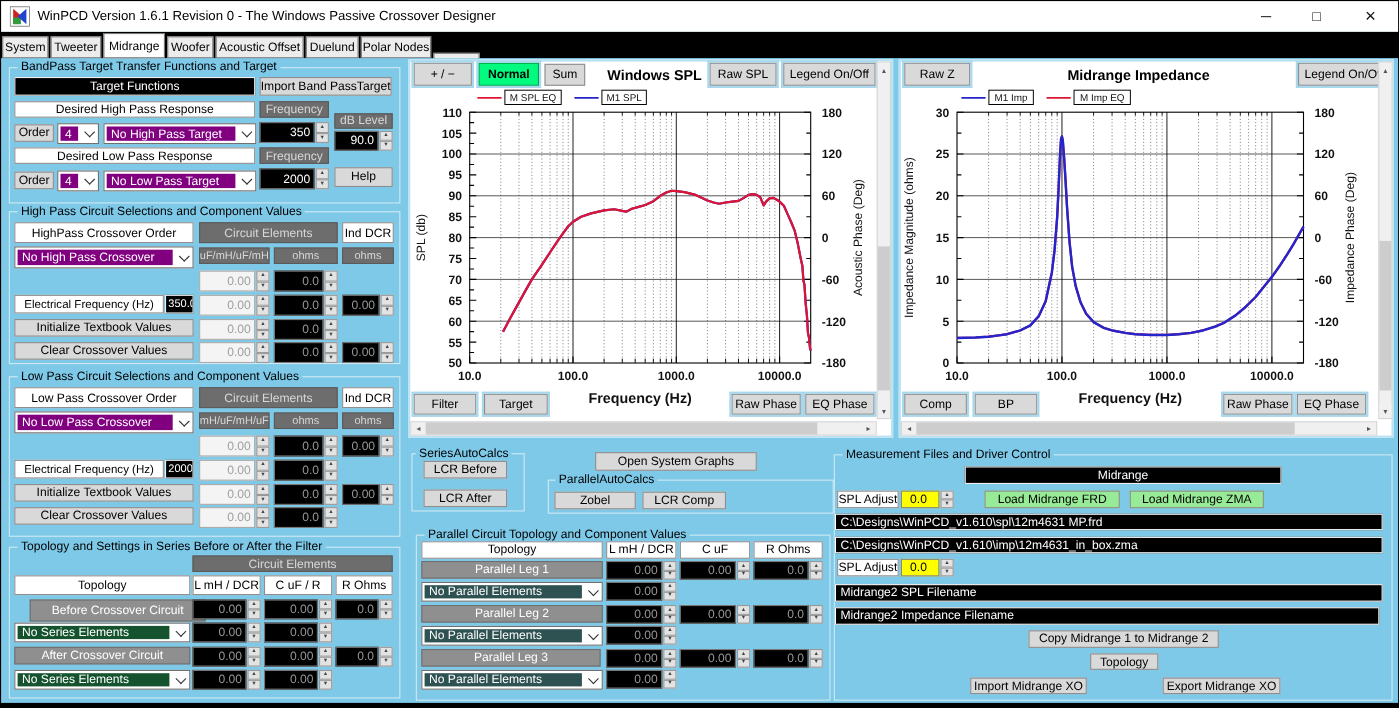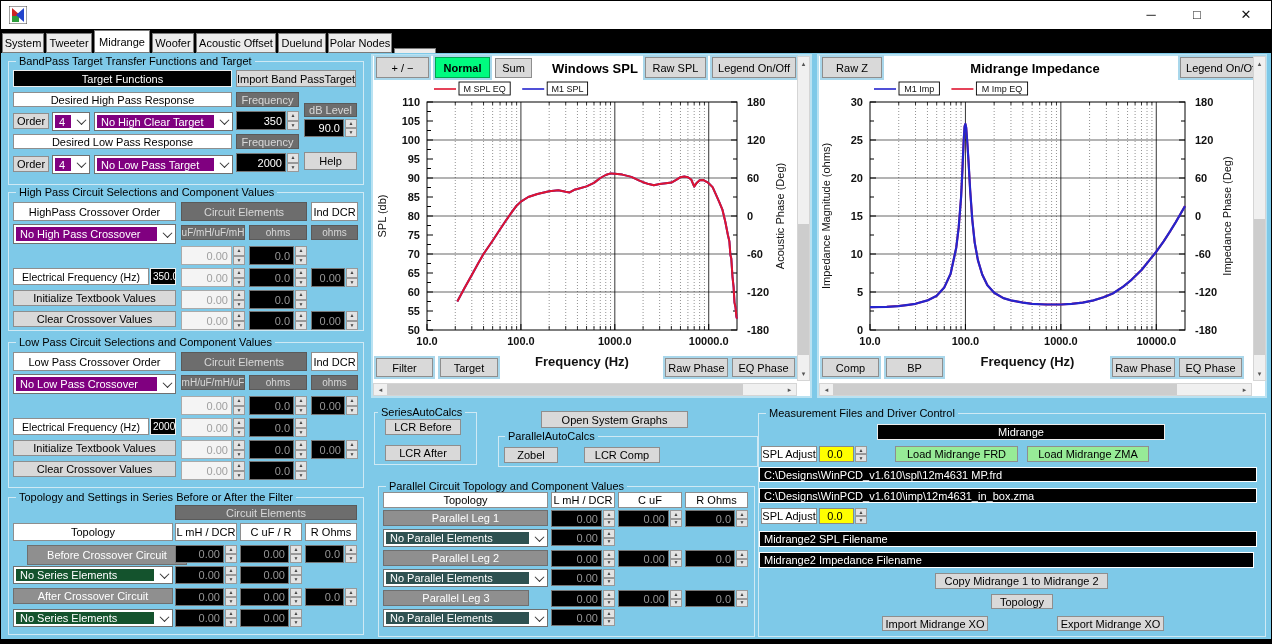--- a/index.html
+++ b/index.html
@@ -63,20 +63,21 @@
 
 <div id="frame"></div>
 
 <div class="abs titlebar">
   <svg class="abs" style="left:9px;top:6px" width="18" height="18" viewBox="0 0 18 18">
     <rect width="18" height="18" fill="#fff" stroke="#444" stroke-width="1"></rect>
     <polygon points="3,2 11,9 3,16" fill="#cc2222"></polygon>
     <rect x="3" y="10" width="7" height="6" fill="#2e9e3c"></rect>
     <polygon points="15,2 15,16 7,9" fill="#2244cc"></polygon>
   </svg>
+  <span class="abs title-text">WinPCD Version 1.6.1 Revision 0 - The Windows Passive Crossover Designer</span>
   <div class="abs winbtn" style="left:1128px">─</div>
   <div class="abs winbtn" style="left:1174px">□</div>
   <div class="abs winbtn" style="left:1220px;width:52px">✕</div>
 </div>
 
 <div class="abs tabstrip"></div>
 <div class="tab" style="left:2px;top:33px;width:42px;height:20px">System</div>
 <div class="tab" style="left:46px;top:33px;width:46px;height:20px">Tweeter</div>
 <div class="tab tab-active" style="left:94px;top:30px;width:56px;height:23px">Midrange</div>
 <div class="tab" style="left:152px;top:33px;width:42px;height:20px">Woofer</div>
@@ -94,21 +95,21 @@
 <div class="abs btn" style="left:236px;top:70px;width:120px;height:17px">Import Band PassTarget</div>
 <div class="abs wbox" style="left:13px;top:92px;width:219px;height:15px">Desired High Pass Response</div>
 <div class="abs hdr-dark" style="left:236px;top:92px;width:63px;height:15px">Frequency</div>
 <div class="abs hdr-dark" style="left:304px;top:103px;width:53px;height:14px">dB Level</div>
 <div class="abs btn" style="left:13px;top:113px;width:36px;height:16px">Order</div>
 <div class="abs dd dd-purple" style="left:52px;top:112px;width:38px;height:19px">
   <span class="dd-fill">4</span>
   <span class="dd-arr"></span>
 </div>
 <div class="abs dd dd-purple" style="left:94px;top:112px;width:139px;height:19px">
-  <span class="dd-fill">No High Clear Target</span>
+  <span class="dd-fill">No High Pass Target</span>
   <span class="dd-arr"></span>
 </div>
 <div class="abs spin spin-black" style="left:236px;top:111px;width:63px;height:19px">
   <span class="spin-val">350</span>
   <span class="spin-btns">
       <span class="spin-b">▲</span>
       <span class="spin-b">▼</span>
     </span>
 </div>
 <div class="abs spin spin-black" style="left:304px;top:119px;width:53px;height:18px">
@@ -541,40 +542,40 @@
   <span class="sb-arr">▾</span>
 </div>
 
 <div class="abs grp" style="left:374px;top:412px;width:103px;height:53px"></div>
 <span class="grp-label" style="left:378px;top:406px">SeriesAutoCalcs</span>
 <div class="abs btn" style="left:385px;top:419px;width:76px;height:16px">LCR Before</div>
 <div class="abs btn" style="left:385px;top:445px;width:76px;height:16px">LCR After</div>
 <div class="abs btn" style="left:541px;top:411px;width:147px;height:17px">Open System Graphs</div>
 <div class="abs grp" style="left:498px;top:436px;width:260px;height:31px"></div>
 <span class="grp-label" style="left:505px;top:430px">ParallelAutoCalcs</span>
-<div class="abs btn" style="left:504px;top:447px;width:54px;height:16px">Zobel</div>
+<div class="abs btn" style="left:504px;top:447px;width:74px;height:16px">Zobel</div>
 <div class="abs btn" style="left:584px;top:447px;width:76px;height:16px">LCR Comp</div>
 
 <div class="abs grp" style="left:378px;top:486px;width:377px;height:151px"></div>
 <span class="grp-label" style="left:386px;top:480px">Parallel Circuit Topology and Component Values</span>
 <div class="abs wbox" style="left:383px;top:492px;width:165px;height:16px">Topology</div>
 <div class="abs wbox" style="left:551px;top:492px;width:64px;height:16px">L mH / DCR</div>
 <div class="abs wbox" style="left:618px;top:492px;width:64px;height:16px">C uF</div>
 <div class="abs wbox" style="left:685px;top:492px;width:63px;height:16px">R Ohms</div>
 <div class="abs hdr-mid" style="left:383px;top:510px;width:165px;height:16px">Parallel Leg 1</div>
 <div class="abs dd dd-teal" style="left:383px;top:529px;width:165px;height:18px">
   <span class="dd-fill">No Parallel Elements</span>
   <span class="dd-arr"></span>
 </div>
 <div class="abs hdr-mid" style="left:383px;top:550px;width:165px;height:16px">Parallel Leg 2</div>
 <div class="abs dd dd-teal" style="left:383px;top:569px;width:165px;height:18px">
   <span class="dd-fill">No Parallel Elements</span>
   <span class="dd-arr"></span>
 </div>
-<div class="abs hdr-mid" style="left:383px;top:590px;width:146px;height:16px">Parallel Leg 3</div>
+<div class="abs hdr-mid" style="left:383px;top:590px;width:163px;height:16px">Parallel Leg 3</div>
 <div class="abs dd dd-teal" style="left:383px;top:609px;width:165px;height:18px">
   <span class="dd-fill">No Parallel Elements</span>
   <span class="dd-arr"></span>
 </div>
 
 <div class="abs grp" style="left:758px;top:413px;width:508px;height:224px"></div>
 <span class="grp-label" style="left:766px;top:407px">Measurement Files and Driver Control</span>
 <div class="abs blackbar" style="left:877px;top:424px;width:288px;height:16px">Midrange</div>
 <div class="abs wbox" style="left:761px;top:446px;width:56px;height:16px">SPL Adjust</div>
 <div class="abs spin spin-yellow" style="left:819px;top:446px;width:48px;height:16px">

